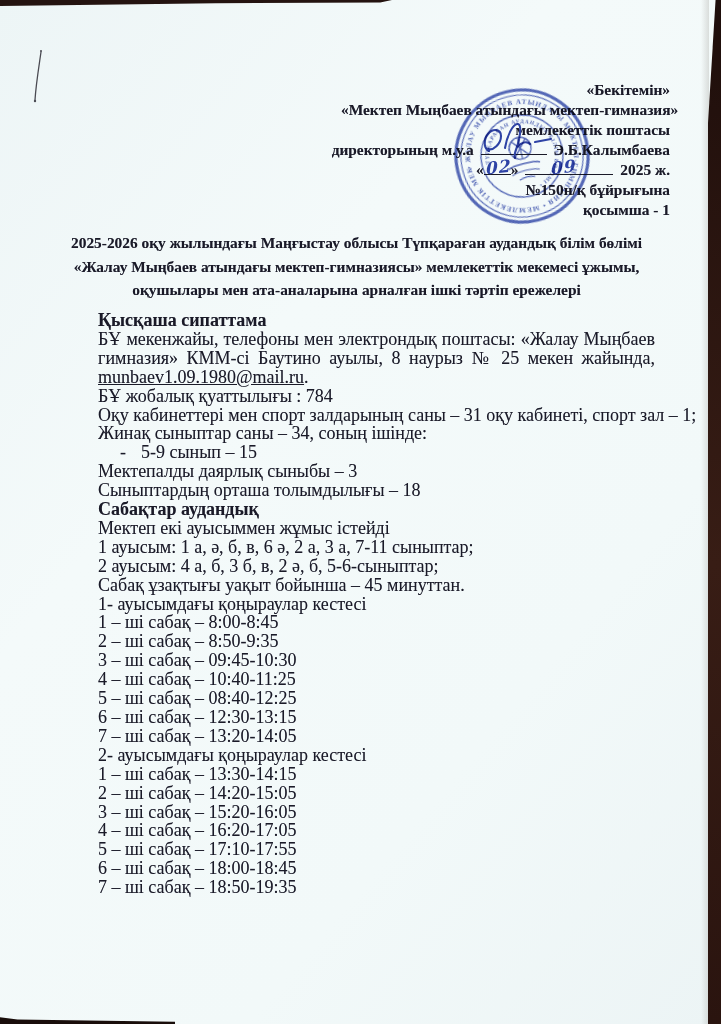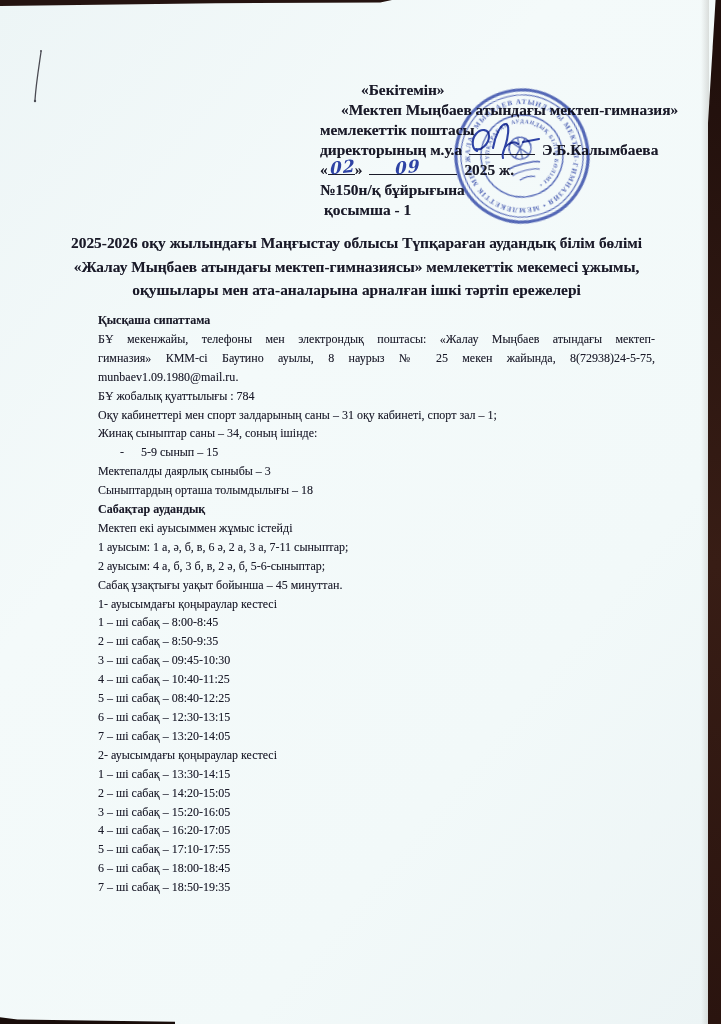--- a/index.html
+++ b/index.html
@@ -21,21 +21,21 @@
   .edge-shade{position:absolute;top:0;bottom:0;right:12px;width:8px;
               background:linear-gradient(to right,rgba(100,90,80,0),rgba(100,90,80,.18));}
 
   
   .pen-mark{position:absolute;left:28px;top:44px;}
 
   
   .approval{position:absolute;left:320px;top:80px;width:350px;font-weight:bold;
             font-size:15.4px;line-height:20px;white-space:nowrap;
             text-shadow:0 0 .4px rgba(18,18,40,.4);}
-  .ap-line{height:20px;}
+  .ap-line{height:20px;text-align:right;}
   .ap-ind1{padding-left:41px;}
   .ap-ind2{padding-left:21px;}
   .ap-ind3{padding-left:4px;}
   .blank{display:inline-block;border-bottom:1.6px solid #1a1a28;position:relative;vertical-align:baseline;}
   .blank-sign{width:66px;margin:0 3px;}
   .blank-day{width:27px;}
   .blank-month{width:88px;margin:0 7px;}
   .hand{position:absolute;bottom:-3px;font-family:"DejaVu Serif",serif;font-style:italic;
         font-weight:600;color:#2e43a5;font-size:17px;letter-spacing:1px;
         transform:rotate(-7deg) skewX(-6deg);text-shadow:none;}
@@ -46,28 +46,28 @@
   
   .stamp{position:absolute;left:452px;top:86px;width:140px;height:140px;
          mix-blend-mode:multiply;opacity:.85;filter:blur(.3px);transform:rotate(-14deg);}
 
   
   .title{position:absolute;left:40px;right:48px;top:231px;text-align:center;font-weight:bold;
          font-size:15.4px;line-height:23.5px;text-shadow:0 0 .4px rgba(18,18,40,.4);}
   .title div{white-space:nowrap;}
 
   
-  .docbody{position:absolute;left:98px;top:311px;width:557px;font-size:12px;line-height:18.9px;
+  .docbody{position:absolute;left:98px;top:311px;width:557px;font-size:18px;line-height:18.9px;
            text-shadow:0 0 .35px rgba(18,18,40,.32);}
   .bl{min-height:18.9px;white-space:nowrap;}
   .b{font-weight:bold;}
   .just{white-space:normal;text-align:justify;text-align-last:justify;height:18.9px;overflow:hidden;}
   .bullet{padding-left:22px;}
   .bullet .dash{display:inline-block;width:21px;}
-  .email{}
+  .email{text-decoration:underline;}
 </style>
 </head>
 <body>
 
 <div class="scan">
 
   <div class="edge-top"></div>
   <div class="edge-shade"></div>
   <div class="edge-right"></div>
   <div class="edge-bottom"></div>

